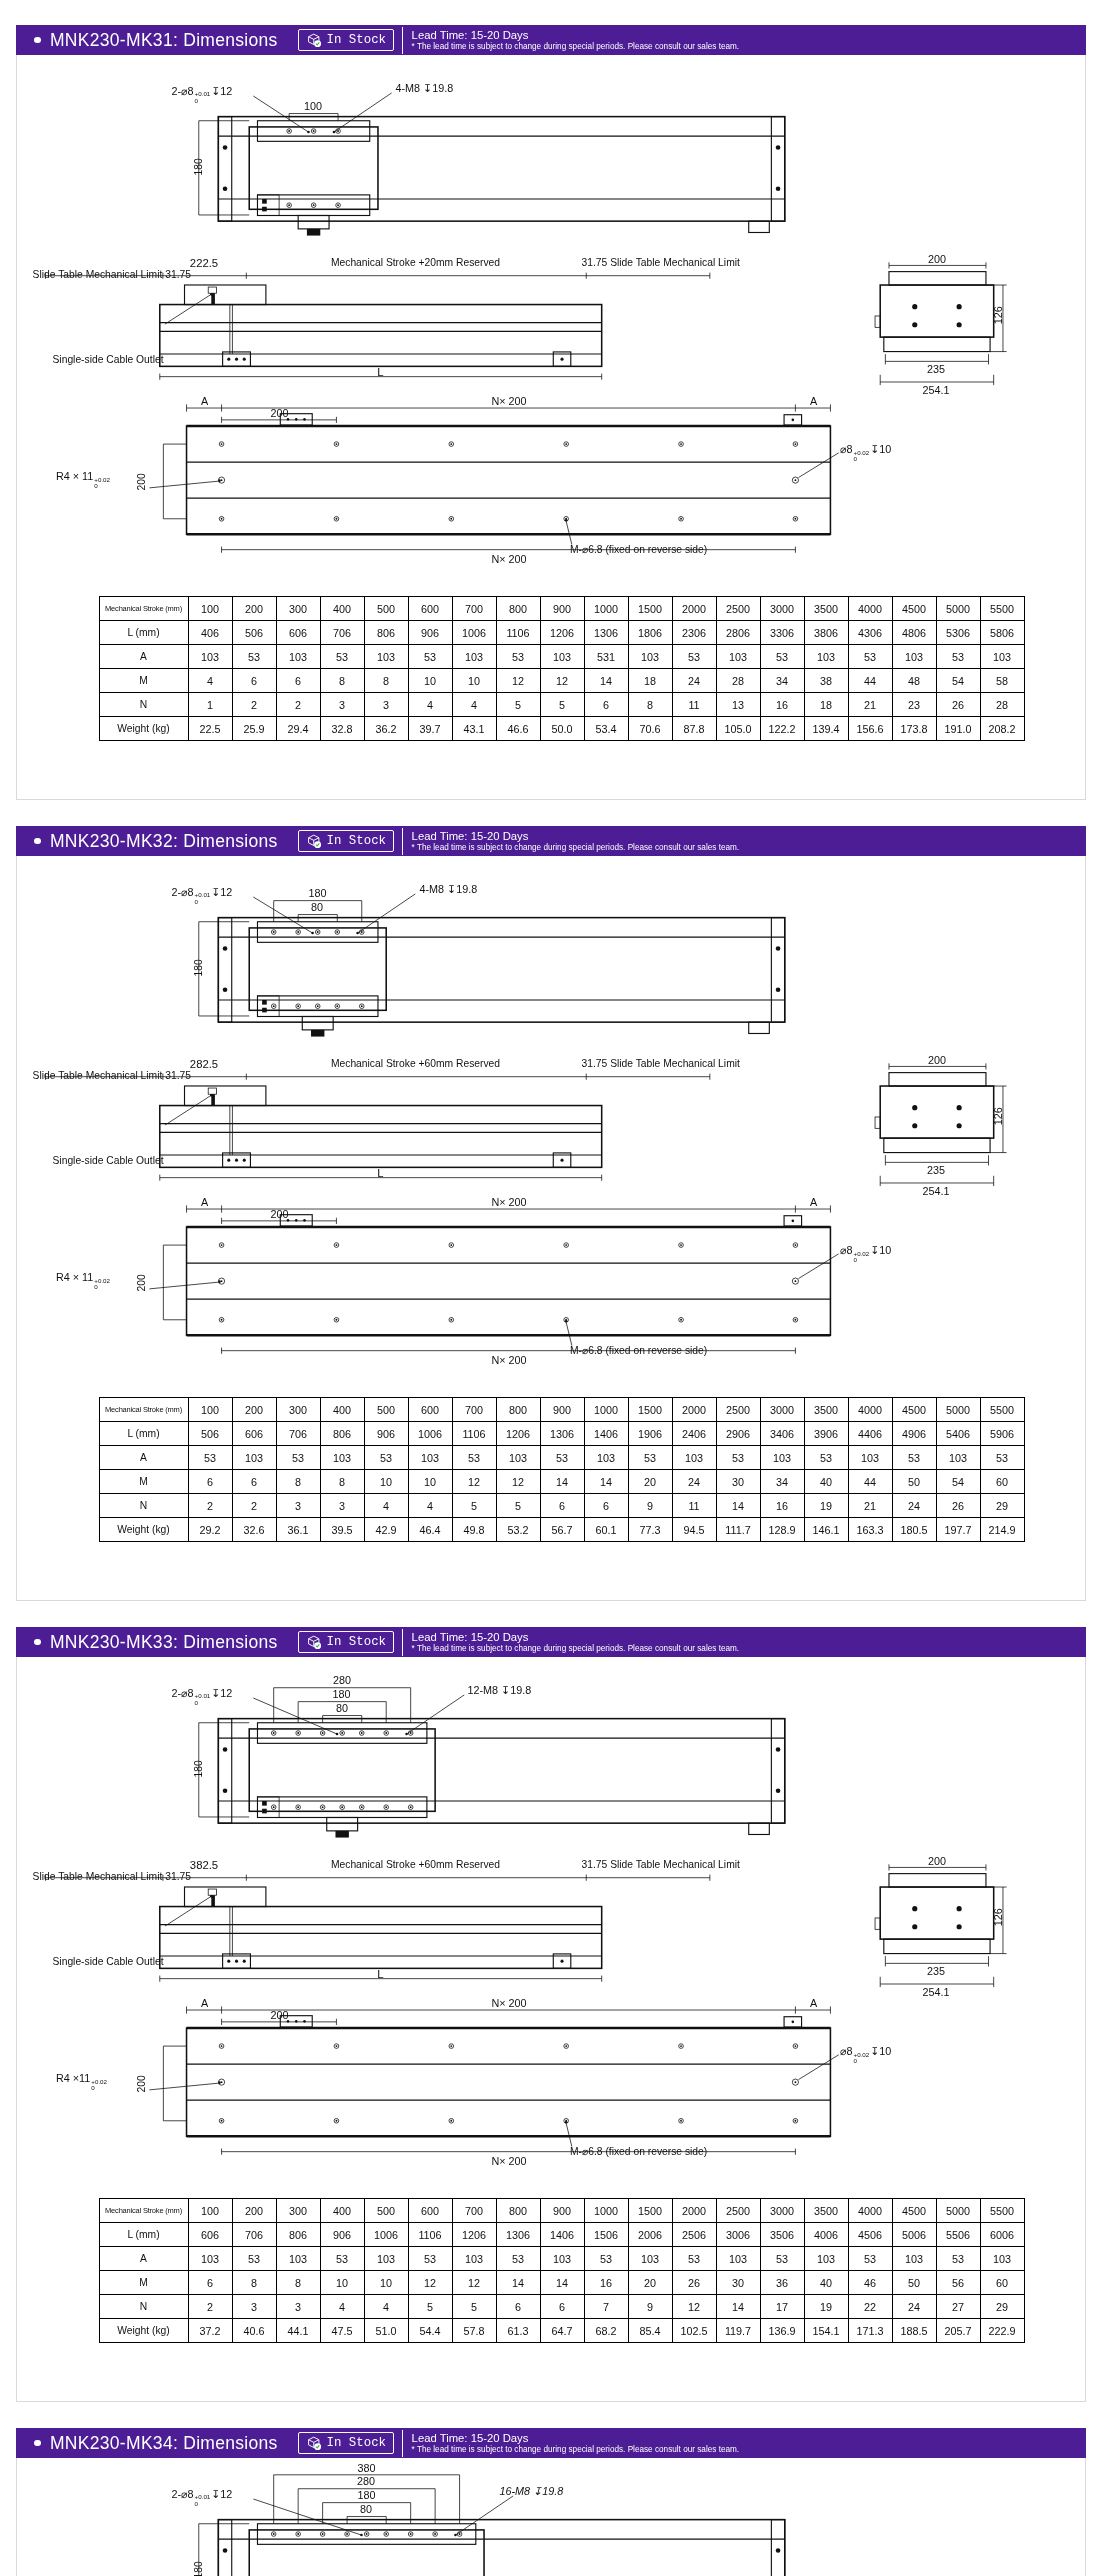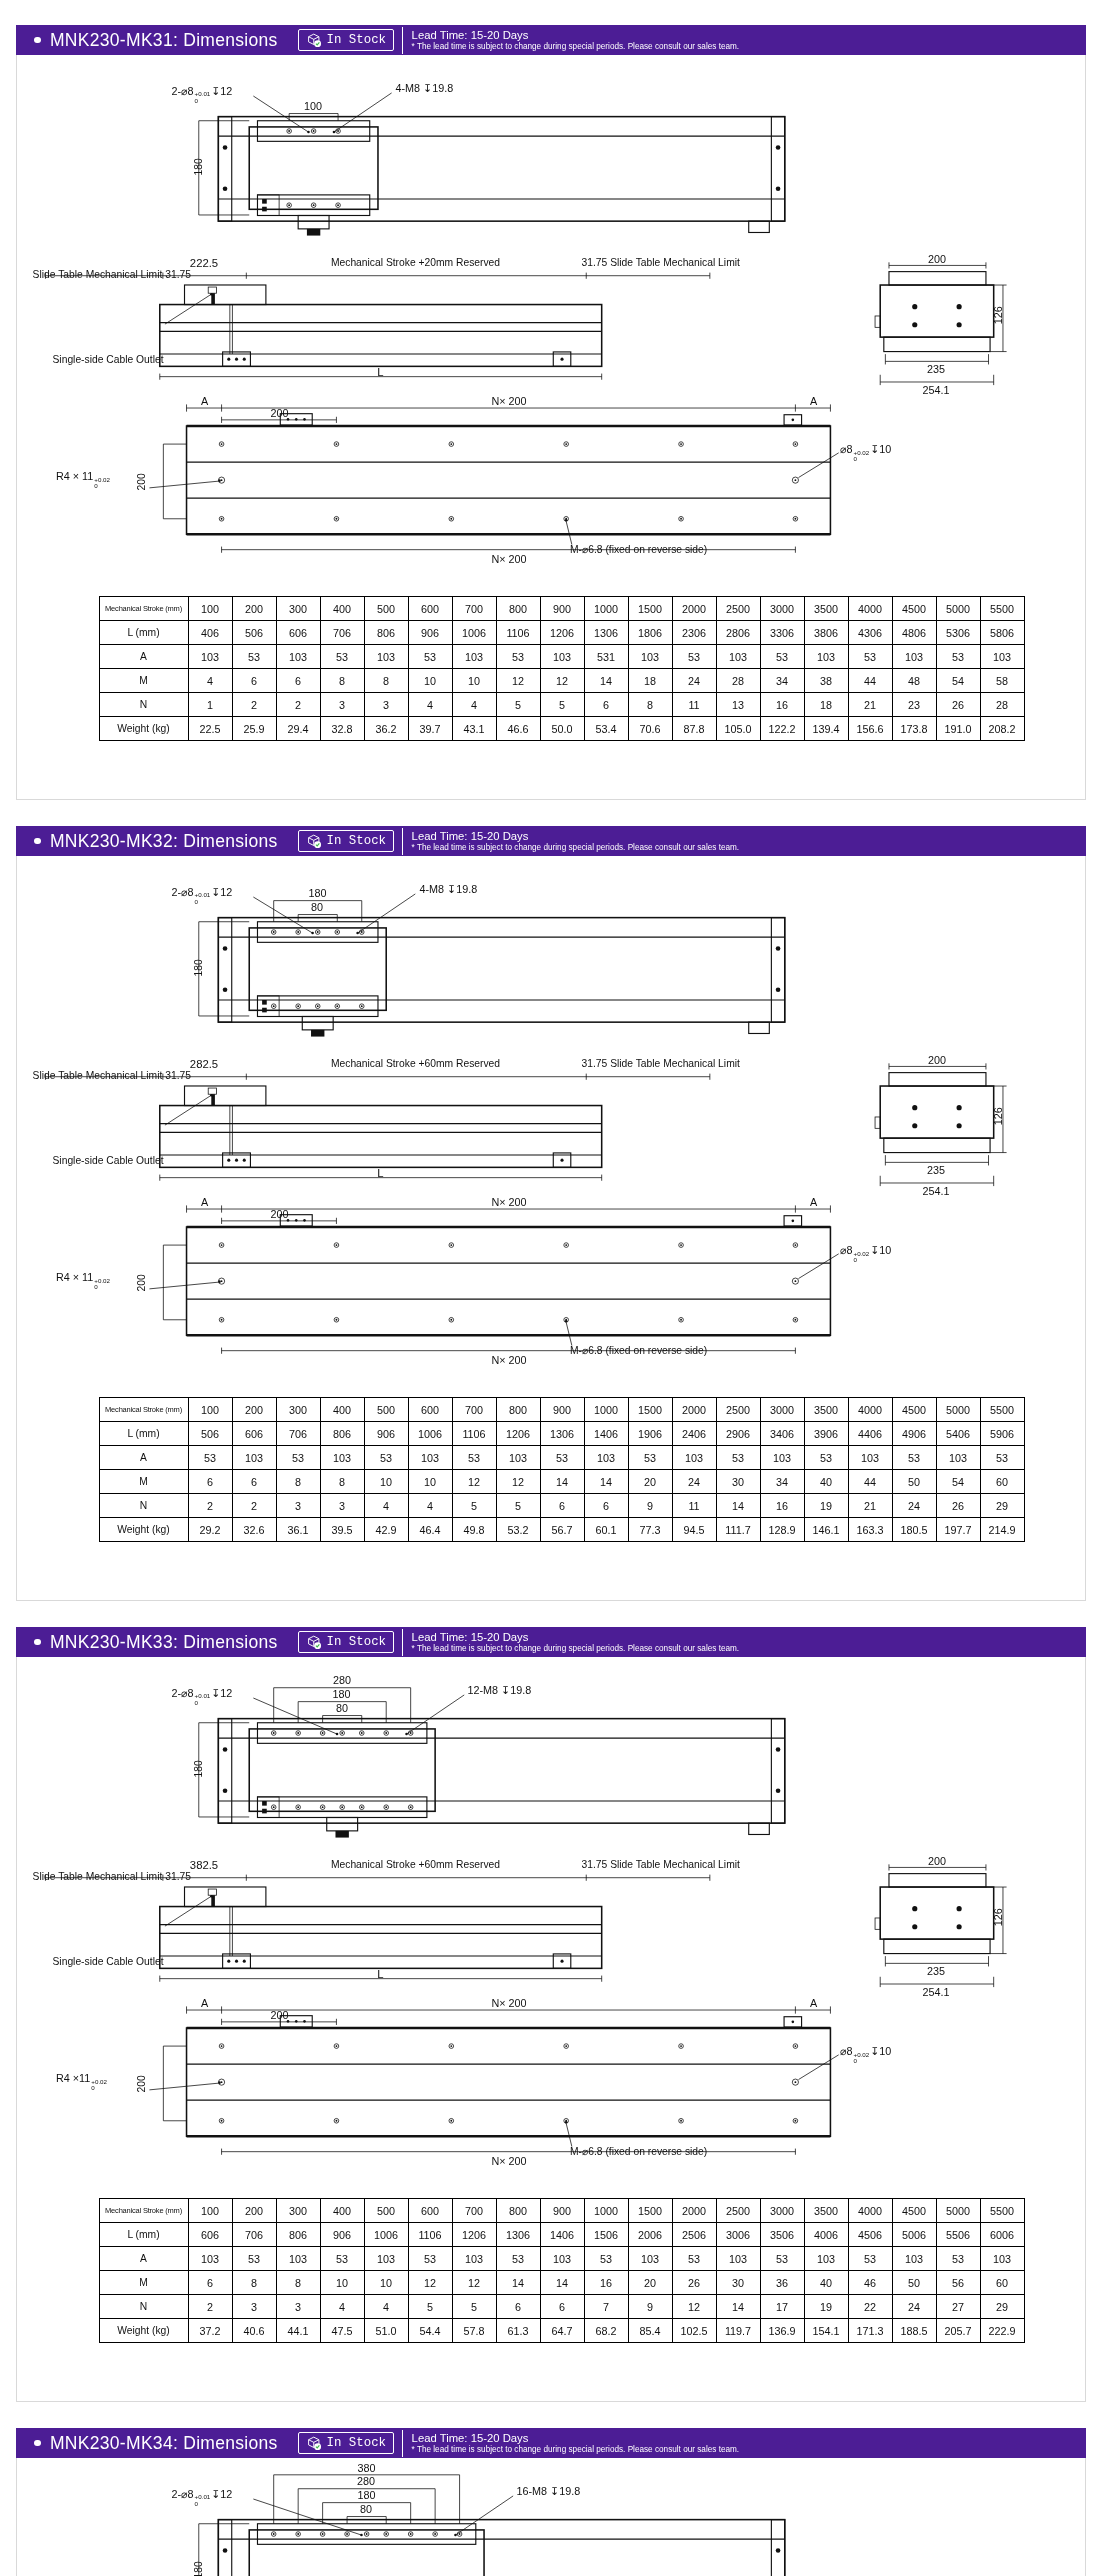--- a/index.html
+++ b/index.html
@@ -1368,21 +1368,21 @@
                 <circle cx="368" cy="122" r="2.5" class="lnf"></circle>
                 <line x1="662.5" y1="46" x2="550.5" y2="122" class="ln1"></line>
                 <circle cx="550.5" cy="122" r="2.5" class="lnf"></circle>
               </g>
           </svg>
           <div class="lbl rot tv-h">180</div>
           <div class="lbl tv-pin"><span>2-⌀8</span><span class="stack">
                 <span>+0.01</span>
                 <span>0</span>
               </span><span>↧12</span></div>
-          <div class="lbl tv-screw" style="left: 345px;">16-M8 ↧19.8</div>
+          <div class="lbl tv-screw" style="left: 328px; font-style: italic;">16-M8 ↧19.8</div>
         <div class="dimlabel" style="left: 102px; top: -10.8px; width: 186px;">380</div>
             <div class="dimlabel" style="left: 126px; top: 3.1px; width: 137px;">280</div>
             <div class="dimlabel" style="left: 151px; top: 17px; width: 88px;">180</div>
             <div class="dimlabel" style="left: 175px; top: 31px; width: 39px;">80</div>
           </div>
 
       </div>
     </div>
   </section>
 </div>

